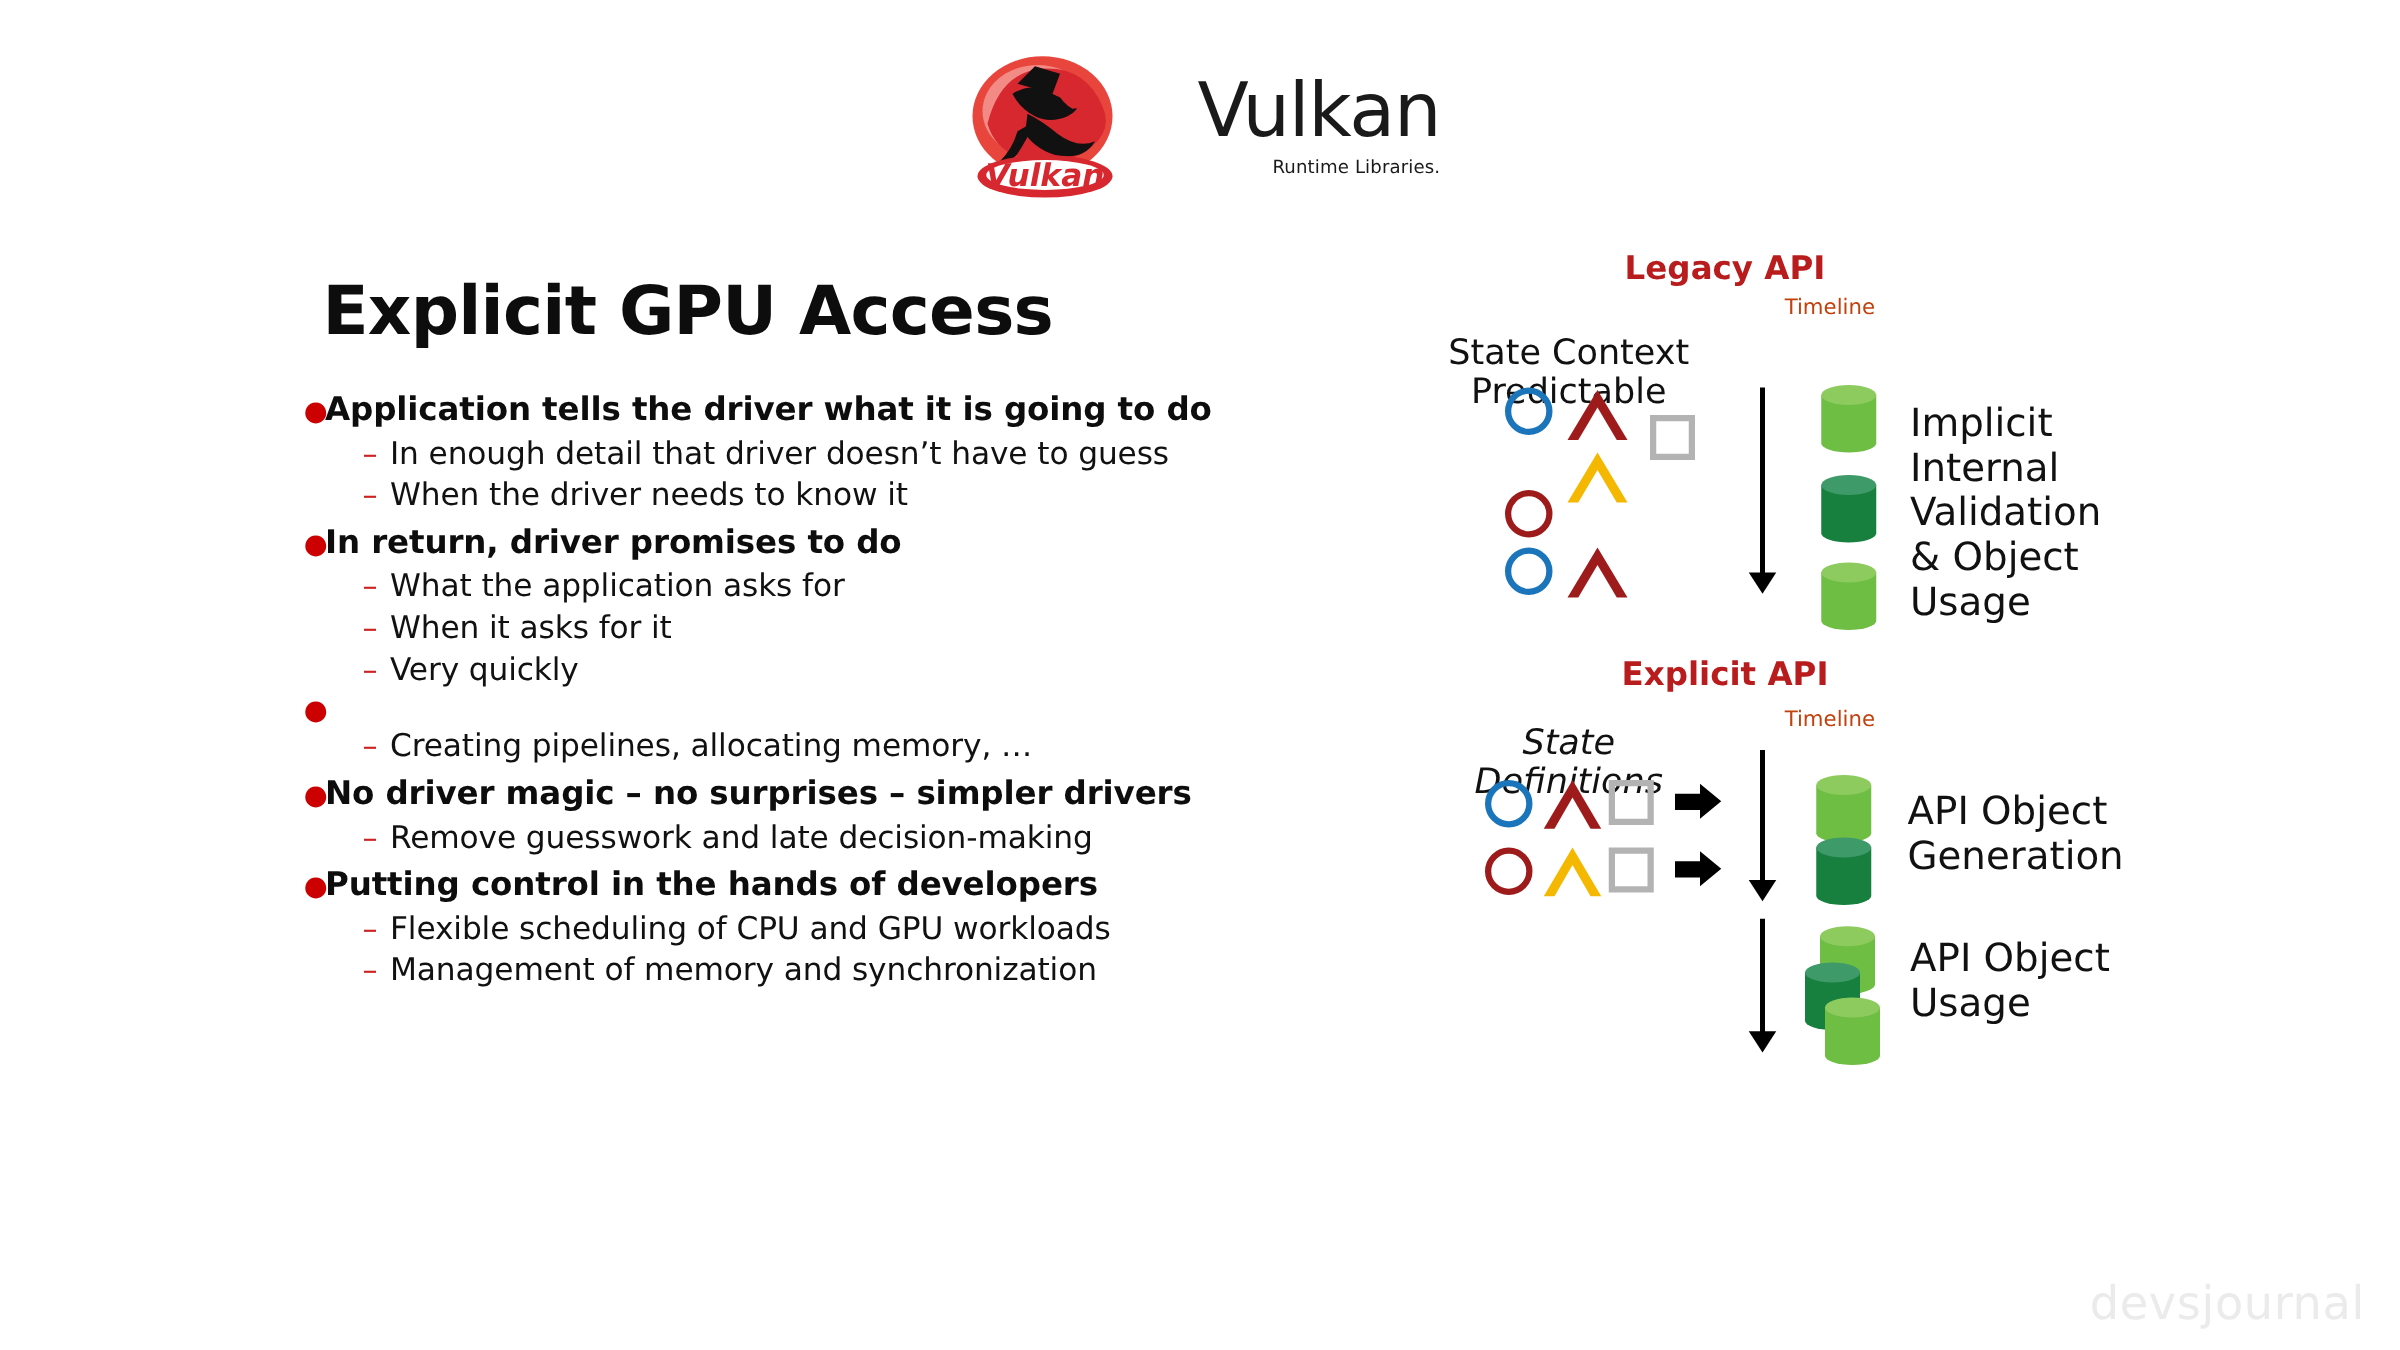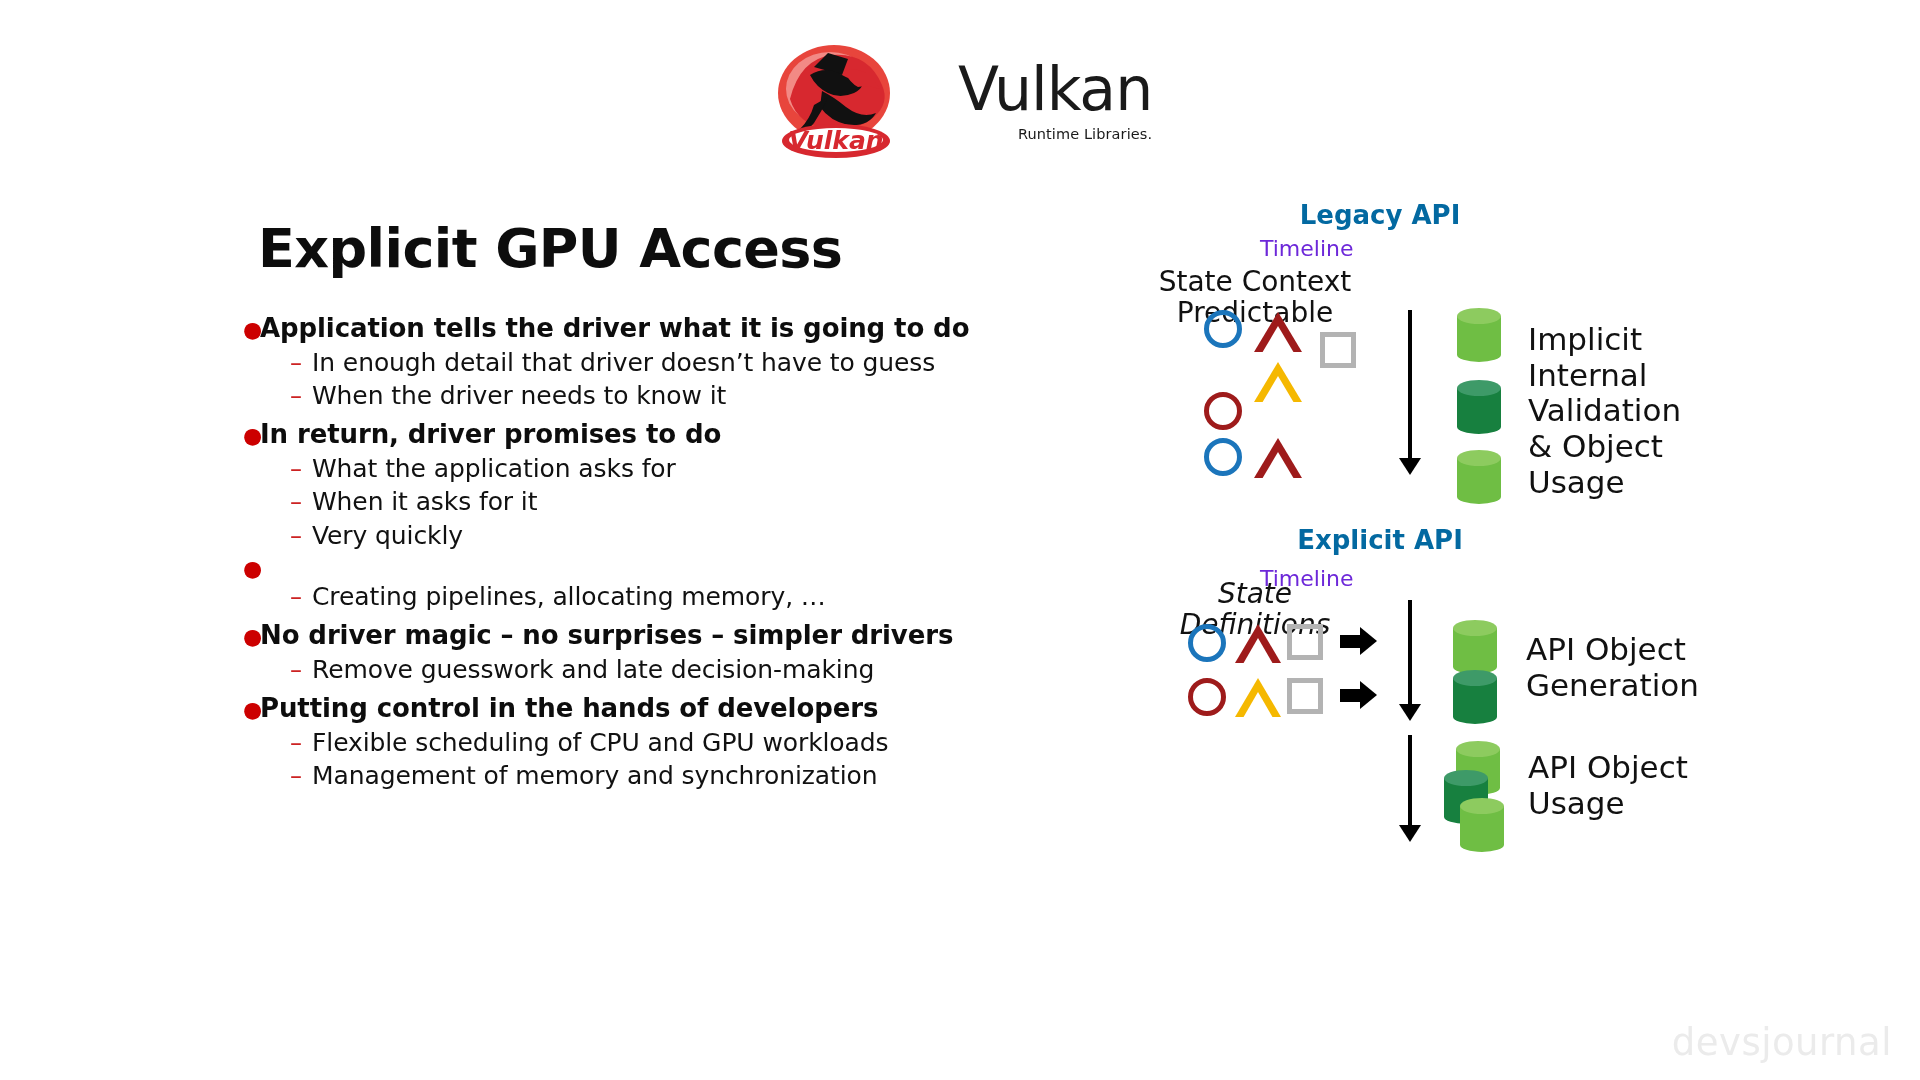--- a/index.html
+++ b/index.html
@@ -106,29 +106,29 @@
     flex: 0 0 auto;
     font-weight: 500;
   }
 
   
   #diagram { position: absolute; left: 1150px; top: 200px; width: 760px; height: 830px; }
   .section-title {
     position: absolute;
     font-size: 26px;
     font-weight: bold;
-    color: #0369a1;
+    color: #b91c1c;
     text-align: center;
     white-space: nowrap;
   }
   .timeline-label {
     position: absolute;
-    font-size: 22px;
-    color: #6d28d9;
-    text-align: left;
+    font-size: 17px;
+    color: #c2410c;
+    text-align: right;
     white-space: nowrap;
   }
   .state-label {
     position: absolute;
     font-size: 28px;
     color: #111111;
     text-align: center;
     line-height: 1.12;
   }
   .side-label {

